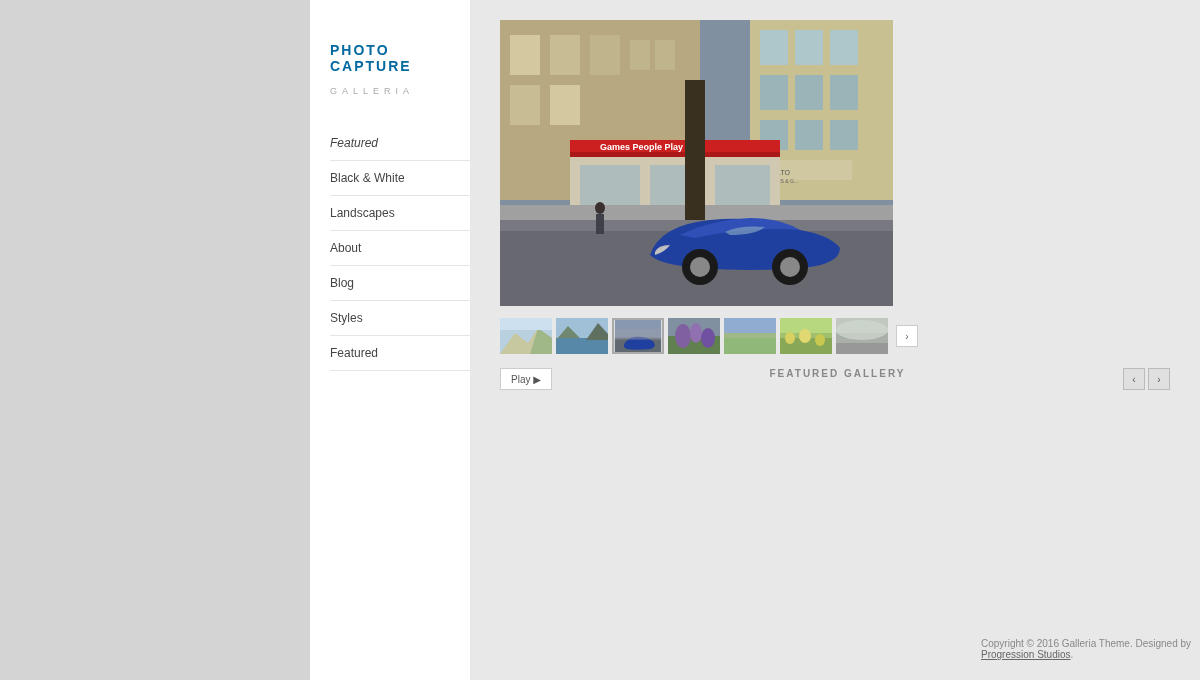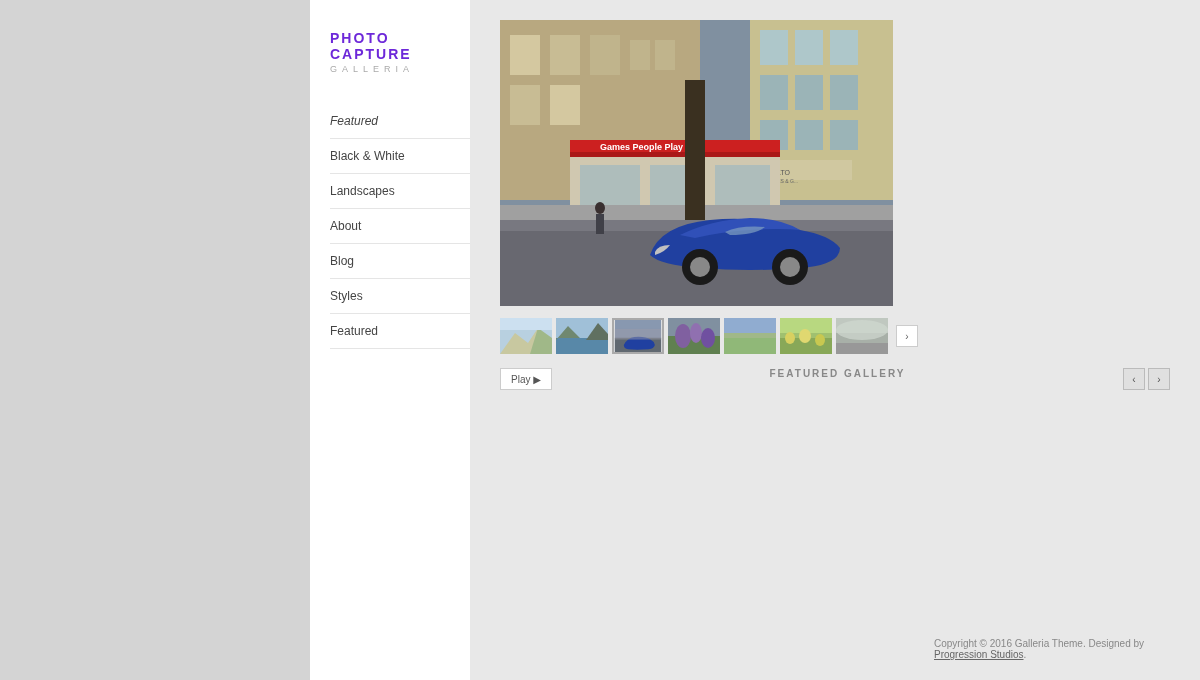--- a/index.html
+++ b/index.html
@@ -31,30 +31,31 @@
     }
 
     .sidebar-logo {
       padding: 30px 20px 30px 20px;
     }
 
     .logo-title {
       font-size: 14px;
       font-weight: bold;
       letter-spacing: 2px;
-      color: #6d28d9;
+      color: #0369a1;
       display: block;
+      margin-top: 12px;
     }
 
     .logo-subtitle {
       font-size: 9px;
       letter-spacing: 5px;
       color: #aaa;
       display: block;
-      margin-top: 2px;
+      margin-top: 12px;
     }
 
     .sidebar-nav {
       list-style: none;
       padding: 0 0 12px 20px;
     }
 
     .sidebar-nav li {
       border-bottom: 1px solid #e5e5e5;
     }
@@ -158,21 +159,21 @@
       justify-content: center;
       cursor: pointer;
       font-size: 10px;
       color: #555;
     }
 
     
     .footer {
       position: absolute;
       bottom: 20px;
-      left: 464px;
+      left: 511px;
       font-size: 10px;
       color: #888;
     }
 
     .footer a {
       color: #666;
     }
 
     
     .main-img-container {

